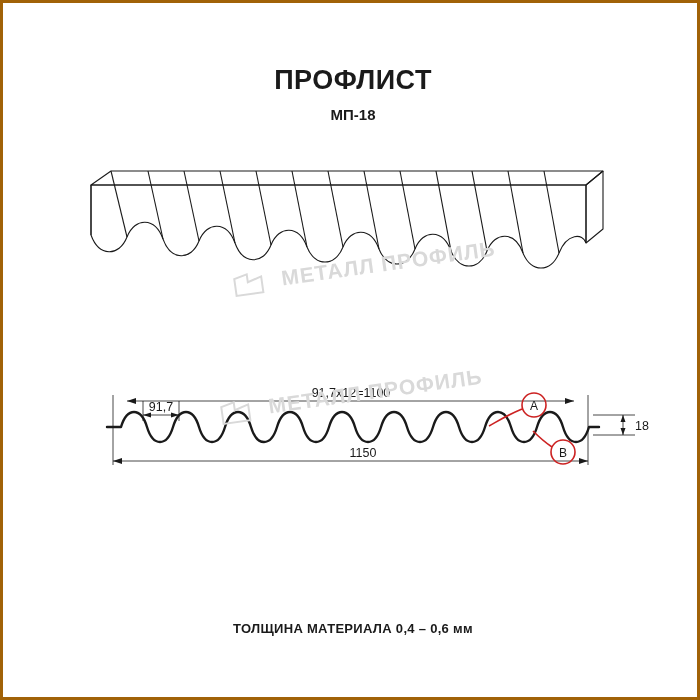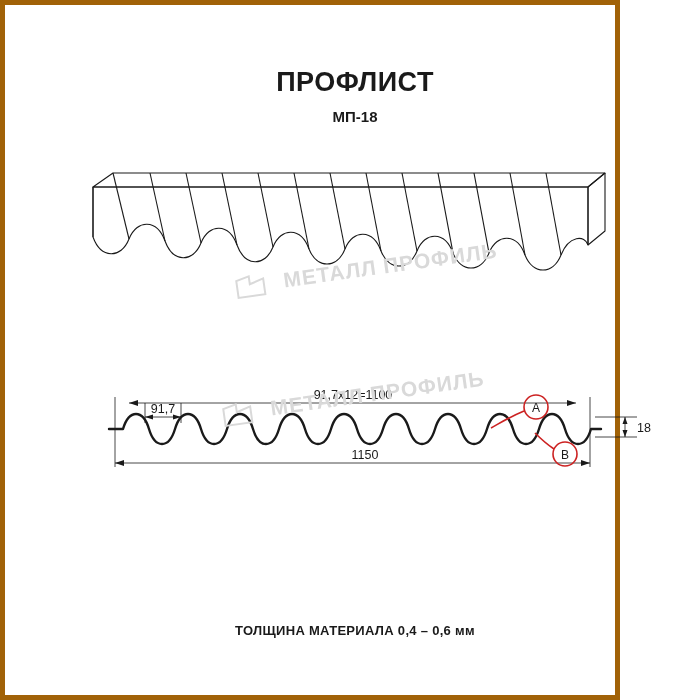--- a/index.html
+++ b/index.html
@@ -11,23 +11,23 @@
     width: 700px;
     height: 700px;
     font-family: "Liberation Sans", sans-serif;
     color: #1a1a1a;
     position: relative;
     overflow: hidden;
   }
   .page {
     position: absolute;
     left: 0; top: 0;
-    width: 620px;
+    width: 700px;
     height: 700px;
-    border: 5px solid #a16207;
+    border: 3px solid #a16207;
     box-sizing: border-box;
   }
   .title {
     position: absolute;
     left: 0;
     top: 62px;
     width: 700px;
     text-align: center;
     font-size: 27px;
     font-weight: bold;

